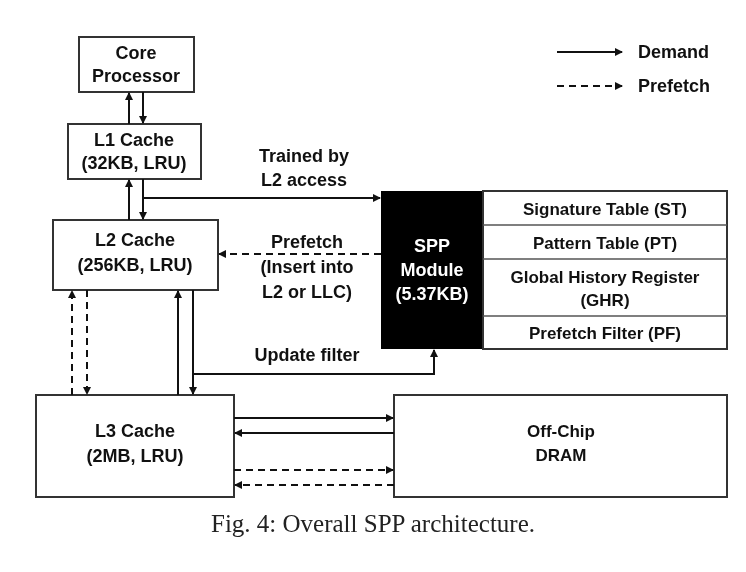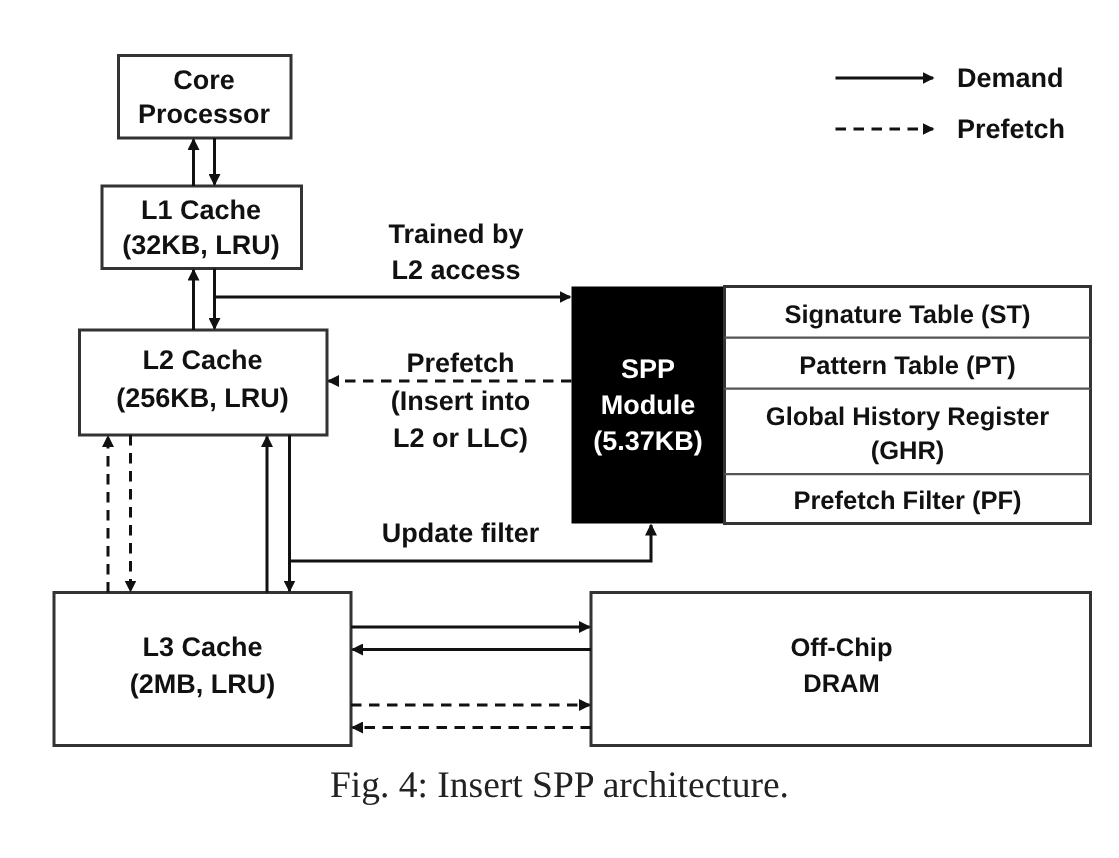--- a/index.html
+++ b/index.html
@@ -104,13 +104,13 @@
 
   <polyline class="line" points="193,374 434,374 434,350" marker-end="url(#arrow)"></polyline>
   <text class="label-text" x="307" y="361" text-anchor="middle">Update filter</text>
 
   <line class="line" x1="234" y1="418" x2="393" y2="418" marker-end="url(#arrow)"></line>
   <line class="line" x1="394" y1="433" x2="235" y2="433" marker-end="url(#arrow)"></line>
   <line class="dash" x1="234" y1="470" x2="393" y2="470" marker-end="url(#arrow)"></line>
   <line class="dash" x1="394" y1="485" x2="235" y2="485" marker-end="url(#arrow)"></line>
 </svg>
 
-<div class="caption">Fig. 4: Insert SPP architecture.</div>
+<div class="caption">Fig. 4: Overall SPP architecture.</div>
 
 </body></html>

